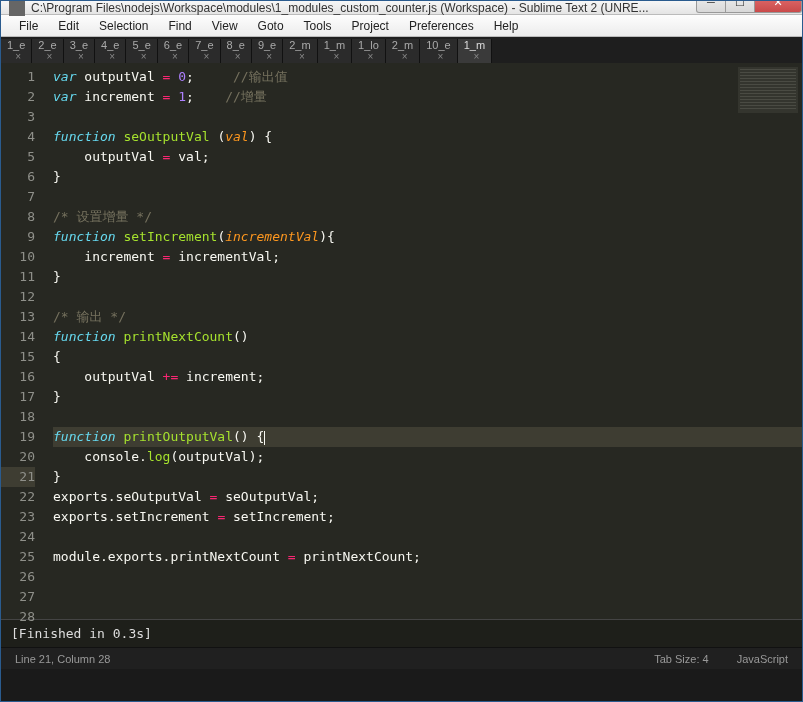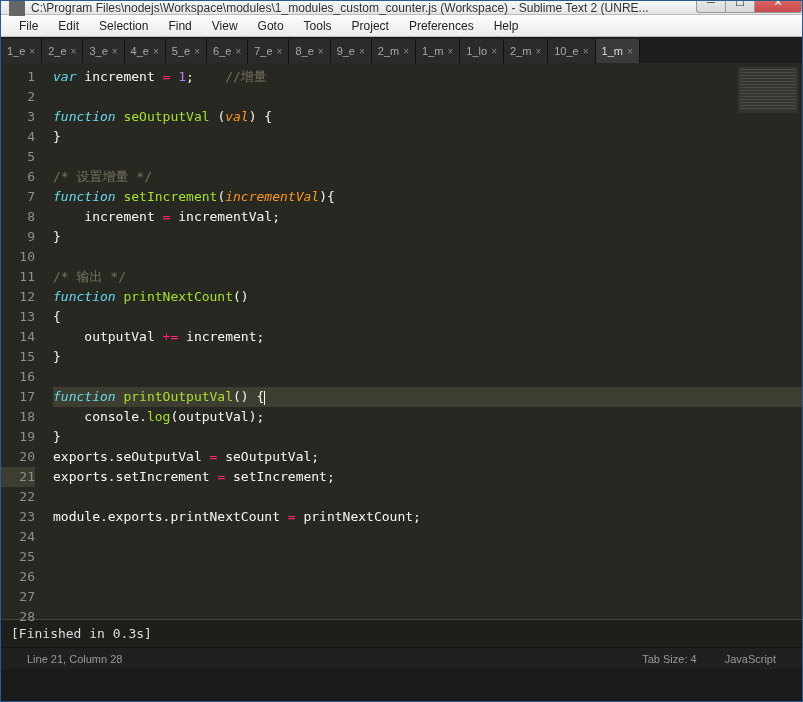--- a/index.html
+++ b/index.html
@@ -50,20 +50,21 @@
   overflow: hidden;
 }
 .tab {
   height: 24px;
   padding: 0 6px;
   display: flex; align-items: center;
   font-size: 11px; color: #aaa;
   background: #2b2b2b;
   border-right: 1px solid #111;
   white-space: nowrap;
+  flex-direction: column;
 }
 .tab.active { background: #3a3a3a; color: #ddd; }
 .tab .x { margin-left: 4px; color: #888; font-size: 10px; }
 .editor-wrap {
   position: relative;
   height: 556px;
   display: flex;
   background: #272822;
 }
 .gutter {
@@ -102,21 +103,21 @@
   height: 28px; padding-left: 10px;
   background: #1e1f1a; border-top: 1px solid #444;
   display: flex; align-items: center;
   font-family: Consolas, monospace; font-size: 13px; color: #ddd;
 }
 .statusbar {
   height: 22px;
   background: #202020; border-top: 1px solid #111;
   display: flex; align-items: center;
   font-size: 11px; color: #999;
-  padding: 0 26px;
+  padding: 0 14px;
 }
 .statusbar .spacer { flex: 1; }
 .statusbar span { margin-right: 28px; }
 .statusbar span:last-child { margin-right: 0; }
 .caret { display:inline-block; width:1px; height:14px; background:#f8f8f2; vertical-align:middle; }
 </style>
 </head>
 <body>
 
 <div class="titlebar">
@@ -230,23 +231,25 @@
       <div class="ln hl">21</div>
       <div class="ln">22</div>
       <div class="ln">23</div>
       <div class="ln">24</div>
       <div class="ln">25</div>
       <div class="ln">26</div>
       <div class="ln">27</div>
       <div class="ln">28</div>
     </div>
   <div class="code" id="code">
+      <div class="row"><span class="kw">var </span><span class="id">outputVal </span><span class="op">= </span><span class="num">0</span><span class="id">;     </span><span class="cm">//输出值</span></div>
       <div class="row"><span class="kw">var </span><span class="id">increment </span><span class="op">= </span><span class="num">1</span><span class="id">;    </span><span class="cm">//增量</span></div>
       <div class="row"></div>
       <div class="row"><span class="kw">function </span><span class="fn">seOutputVal </span><span class="id">(</span><span class="arg">val</span><span class="id">) {</span></div>
+      <div class="row"><span class="id">    outputVal </span><span class="op">= </span><span class="id">val;</span></div>
       <div class="row"><span class="id">}</span></div>
       <div class="row"></div>
       <div class="row"><span class="cm">/* 设置增量 */</span></div>
       <div class="row"><span class="kw">function </span><span class="fn">setIncrement</span><span class="id">(</span><span class="arg">incrementVal</span><span class="id">){</span></div>
       <div class="row"><span class="id">    increment </span><span class="op">= </span><span class="id">incrementVal;</span></div>
       <div class="row"><span class="id">}</span></div>
       <div class="row"></div>
       <div class="row"><span class="cm">/* 输出 */</span></div>
       <div class="row"><span class="kw">function </span><span class="fn">printNextCount</span><span class="id">()</span></div>
       <div class="row"><span class="id">{</span></div>

